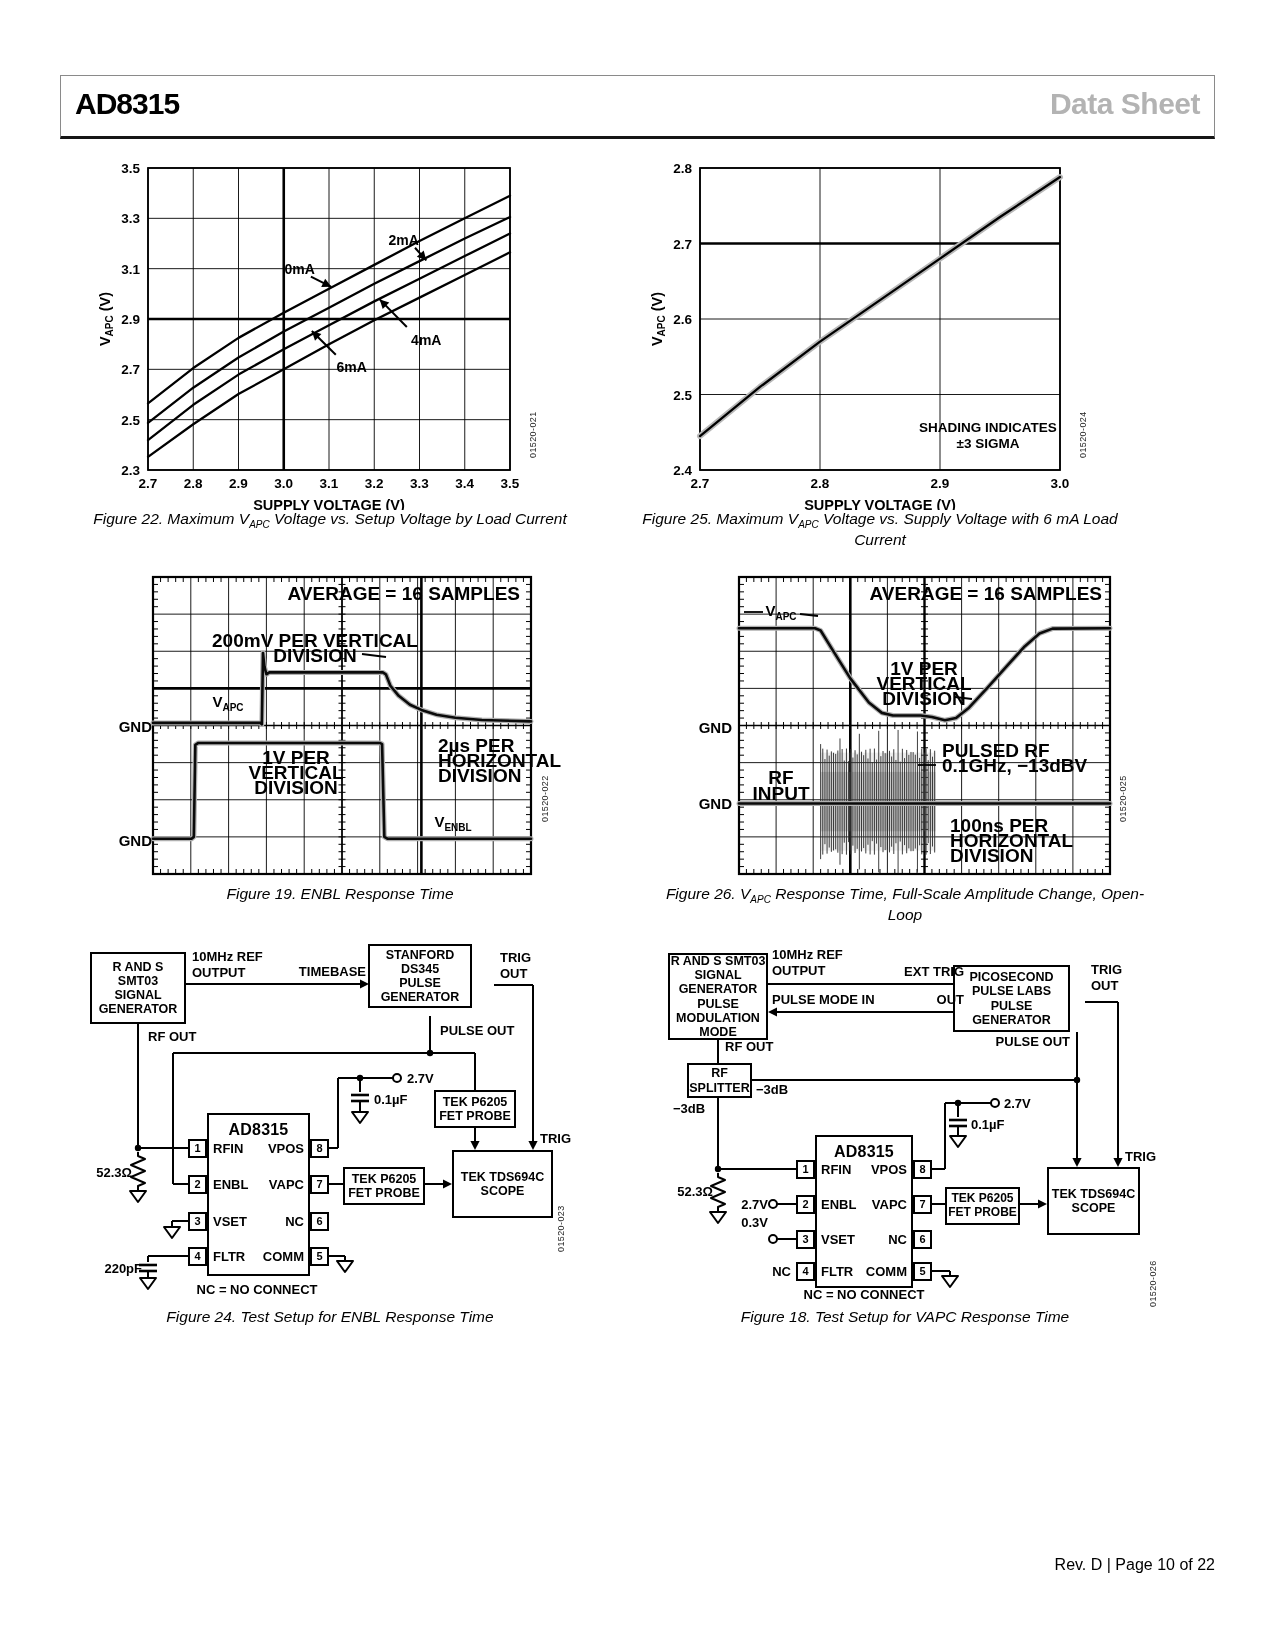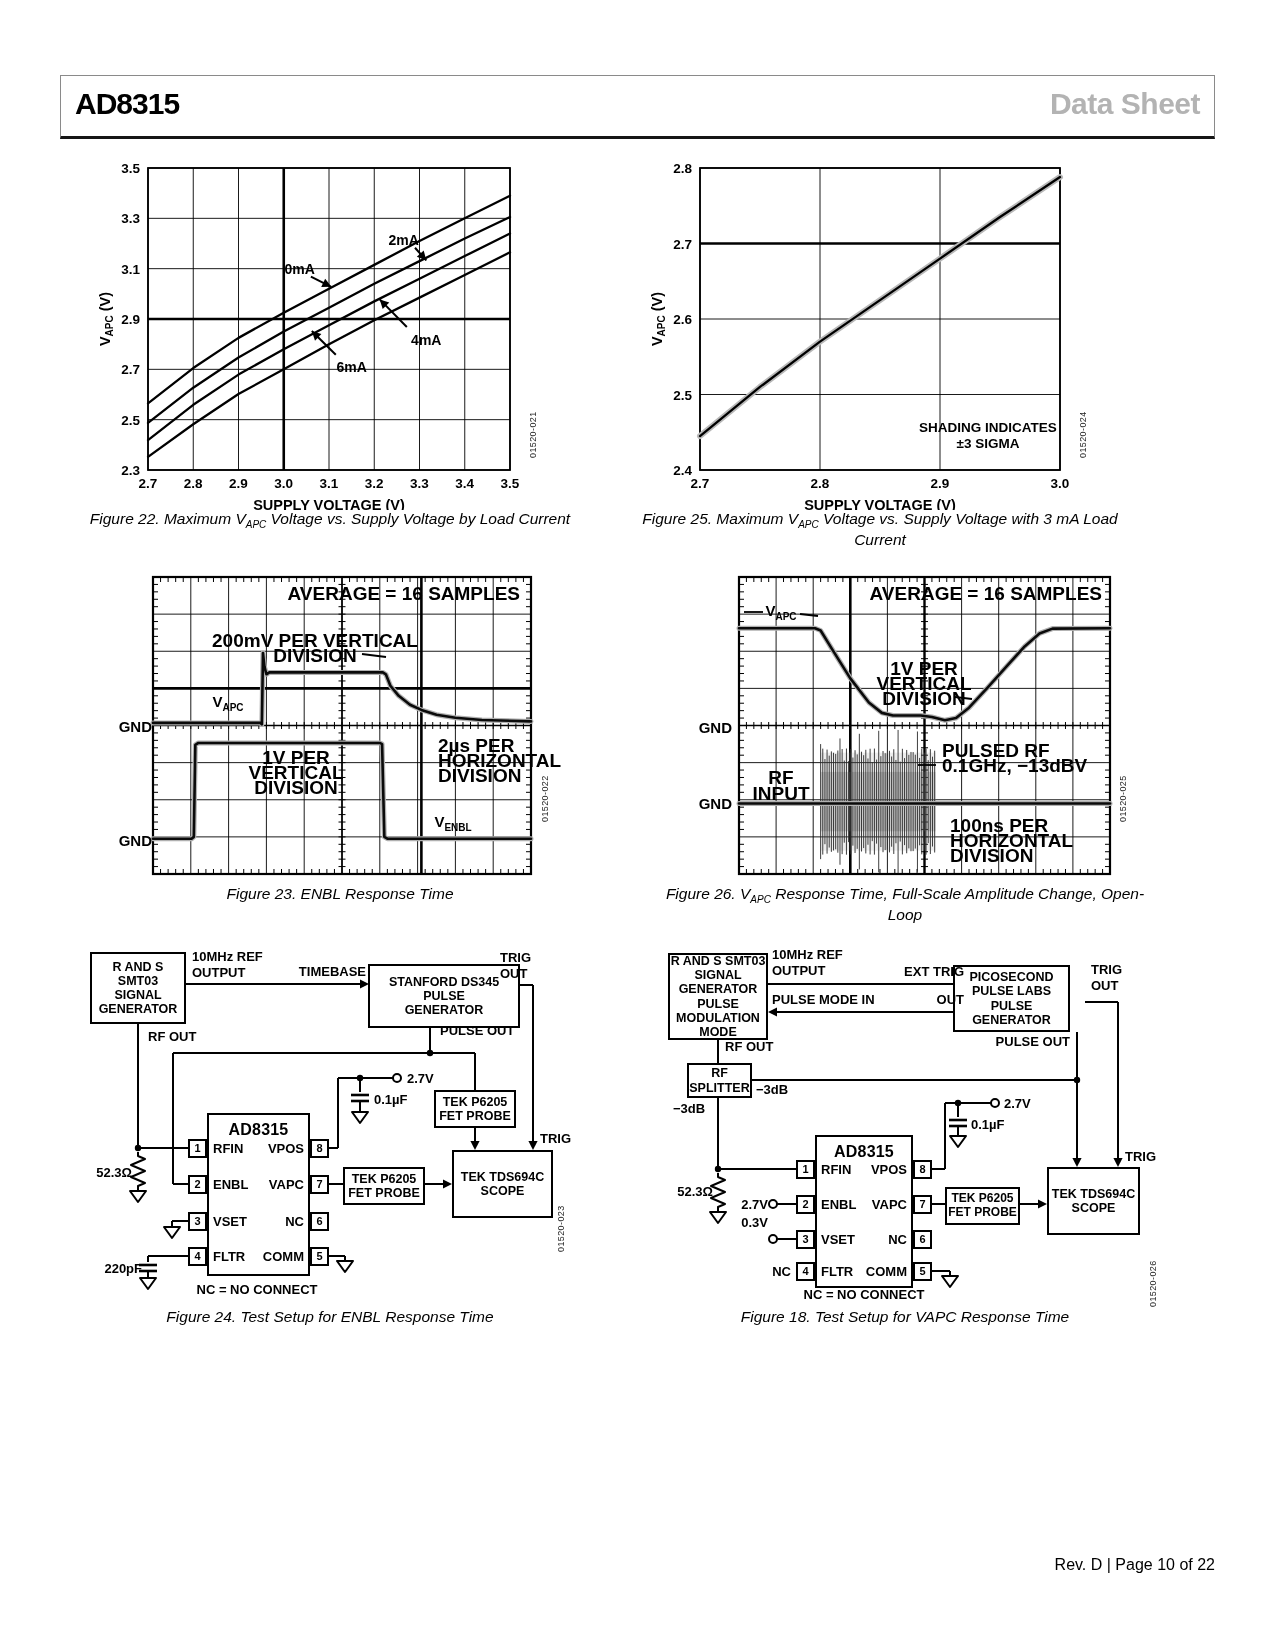--- a/index.html
+++ b/index.html
@@ -87,21 +87,21 @@
       <line x1="334.97499999999997" y1="87.77833333333336" x2="346.28749999999997" y2="100.36166666666665" stroke="#000" stroke-width="2"></line>
       <polygon points="346.3,100.4 343.7,90.6 336.8,96.7" fill="#000"></polygon>
       <text x="346.28749999999997" y="185.39166666666665" font-size="14" font-weight="bold" font-family="&quot;Liberation Sans&quot;,sans-serif" text-anchor="middle" fill="#000">4mA</text>
       <line x1="326.82999999999987" y1="167.05333333333334" x2="299.68000000000006" y2="139.36999999999992" stroke="#000" stroke-width="2"></line>
       <polygon points="299.7,139.4 302.7,149.0 309.3,142.6" fill="#000"></polygon>
       <text x="271.6249999999999" y="211.81666666666663" font-size="14" font-weight="bold" font-family="&quot;Liberation Sans&quot;,sans-serif" text-anchor="middle" fill="#000">6mA</text>
       <line x1="255.78750000000005" y1="194.73666666666665" x2="231.8049999999999" y2="171.08" stroke="#000" stroke-width="2"></line>
       <polygon points="231.8,171.1 235.0,180.7 241.4,174.1" fill="#000"></polygon>
     </svg>
 </div>
-<div class="cap" style="left:85px;top:510px;width:490px"><span>Figure 22. Maximum V</span><sub class="csb">APC</sub><span> Voltage vs. Supply Voltage by Load Current</span></div>
+<div class="cap" style="left:85px;top:510px;width:490px"><span>Figure 22. Maximum V</span><sub class="csb">APC</sub><span> Voltage vs. Setup Voltage by Load Current</span></div>
 <div class="wm" style="left:528px;top:458px">01520-021</div>
 
 <div class="fig" style="left:630px;top:160px;width:500px;height:350px">
   <svg id="svg25" width="500" height="350">
       <line x1="70" y1="8" x2="70" y2="310" stroke="#000" stroke-width="0.9"></line>
       <line x1="189.99999999999966" y1="8" x2="189.99999999999966" y2="310" stroke="#000" stroke-width="0.9"></line>
       <line x1="309.99999999999983" y1="8" x2="309.99999999999983" y2="310" stroke="#000" stroke-width="0.9"></line>
       <line x1="430" y1="8" x2="430" y2="310" stroke="#000" stroke-width="0.9"></line>
       <line x1="70" y1="310" x2="430" y2="310" stroke="#000" stroke-width="0.9"></line>
       <line x1="70" y1="234.4999999999999" x2="430" y2="234.4999999999999" stroke="#000" stroke-width="0.9"></line>
@@ -119,21 +119,21 @@
       <text x="62" y="88.49999999999974" font-size="13.5" font-weight="bold" font-family="&quot;Liberation Sans&quot;,sans-serif" text-anchor="end" fill="#000">2.7</text>
       <text x="62" y="13" font-size="13.5" font-weight="bold" font-family="&quot;Liberation Sans&quot;,sans-serif" text-anchor="end" fill="#000">2.8</text>
       <text x="250" y="350" font-size="14.5" font-weight="bold" font-family="&quot;Liberation Sans&quot;,sans-serif" text-anchor="middle" fill="#000">SUPPLY VOLTAGE (V)</text>
       <text font-size="14.5" font-weight="bold" text-anchor="middle" fill="#000" font-family="&quot;Liberation Sans&quot;,sans-serif" transform="translate(32,159) rotate(-90)"><tspan>V</tspan><tspan font-size="10" dy="3">APC</tspan><tspan dy="-3"> (V)</tspan></text>
       <polyline points="70.00,276.03 130.00,226.95 190.00,181.65 250.00,140.12 310.00,98.60 370.00,57.07 430.00,17.06" fill="none" stroke="#b8b8b8" stroke-width="6" stroke-linejoin="round" stroke-linecap="round"></polyline>
       <polyline points="70.00,276.03 130.00,226.95 190.00,181.65 250.00,140.12 310.00,98.60 370.00,57.07 430.00,17.06" fill="none" stroke="#000" stroke-width="2.3" stroke-linejoin="round" stroke-linecap="round"></polyline>
       <text x="358" y="272" font-size="13.5" font-weight="bold" font-family="&quot;Liberation Sans&quot;,sans-serif" text-anchor="middle" fill="#000">SHADING INDICATES</text>
       <text x="358" y="288" font-size="13.5" font-weight="bold" font-family="&quot;Liberation Sans&quot;,sans-serif" text-anchor="middle" fill="#000">±3 SIGMA</text>
     </svg>
 </div>
-<div class="cap" style="left:630px;top:510px;width:500px"><span>Figure 25. Maximum V</span><sub class="csb">APC</sub><span> Voltage vs. Supply Voltage with 3 mA Load Current</span></div>
+<div class="cap" style="left:630px;top:510px;width:500px"><span>Figure 25. Maximum V</span><sub class="csb">APC</sub><span> Voltage vs. Supply Voltage with 6 mA Load Current</span></div>
 <div class="wm" style="left:1078px;top:458px">01520-024</div>
 
 <div class="fig" style="left:110px;top:545px;width:480px;height:340px">
   <svg id="svg23" width="480" height="340">
       <line x1="80.8" y1="32" x2="80.8" y2="329" stroke="#000" stroke-width="0.9"></line>
       <line x1="118.6" y1="32" x2="118.6" y2="329" stroke="#000" stroke-width="0.9"></line>
       <line x1="156.39999999999998" y1="32" x2="156.39999999999998" y2="329" stroke="#000" stroke-width="0.9"></line>
       <line x1="194.2" y1="32" x2="194.2" y2="329" stroke="#000" stroke-width="0.9"></line>
       <line x1="232" y1="32" x2="232" y2="329" stroke="#000" stroke-width="0.9"></line>
       <line x1="269.79999999999995" y1="32" x2="269.79999999999995" y2="329" stroke="#000" stroke-width="0.9"></line>
@@ -398,21 +398,21 @@
   <div class="so b15 rt" style="left:42px;top:181px">GND</div>
   <div class="so b14 ctr" style="left:186px;top:212px">1V PER</div>
   <div class="so b14 ctr" style="left:186px;top:227px">VERTICAL</div>
   <div class="so b14 ctr" style="left:186px;top:242px">DIVISION</div>
   <div class="so b14 lt" style="left:328px;top:200px">2µs PER</div>
   <div class="so b14 lt" style="left:328px;top:215px">HORIZONTAL</div>
   <div class="so b14 lt" style="left:328px;top:230px">DIVISION</div>
   <div class="so b15 ctr" style="left:343px;top:278px"><span>V</span><sub class="sb">ENBL</sub></div>
   <div class="so b15 rt" style="left:42px;top:295px">GND</div>
 </div>
-<div class="cap" style="left:110px;top:885px;width:460px"><span>Figure 23. ENBL Response Time</span></div>
+<div class="cap" style="left:110px;top:885px;width:460px"><span>Figure 19. ENBL Response Time</span></div>
 <div class="wm" style="left:540px;top:822px">01520-022</div>
 
 <div class="fig" style="left:660px;top:545px;width:500px;height:340px">
   <svg id="svg26" width="500" height="340">
       <line x1="116.1" y1="32" x2="116.1" y2="329" stroke="#000" stroke-width="0.9"></line>
       <line x1="153.2" y1="32" x2="153.2" y2="329" stroke="#000" stroke-width="0.9"></line>
       <line x1="190.3" y1="32" x2="190.3" y2="329" stroke="#000" stroke-width="0.9"></line>
       <line x1="227.4" y1="32" x2="227.4" y2="329" stroke="#000" stroke-width="0.9"></line>
       <line x1="264.5" y1="32" x2="264.5" y2="329" stroke="#000" stroke-width="0.9"></line>
       <line x1="301.6" y1="32" x2="301.6" y2="329" stroke="#000" stroke-width="0.9"></line>
@@ -788,21 +788,21 @@
       <line x1="59" y1="331" x2="77" y2="331" stroke="#000" stroke-width="2.6"></line>
       <line x1="68" y1="331" x2="68" y2="338" stroke="#000" stroke-width="2"></line>
       <path d="M60 338 L76 338 L68 349 Z" fill="#fff" stroke="#000" stroke-width="2" stroke-linejoin="round"></path>
       <line x1="249" y1="316" x2="265" y2="316" stroke="#000" stroke-width="2"></line>
       <line x1="265" y1="316" x2="265" y2="321" stroke="#000" stroke-width="2"></line>
       <path d="M257 321 L273 321 L265 332 Z" fill="#fff" stroke="#000" stroke-width="2" stroke-linejoin="round"></path>
     </svg>
   <div class="cbox" style="left:10px;top:12px;width:96px;height:72px">
       <div>R AND S<br>SMT03<br>SIGNAL<br>GENERATOR</div>
     </div>
-  <div class="cbox" style="left:288px;top:24px;width:152px;height:64px">
+  <div class="cbox" style="left:288px;top:4px;width:104px;height:64px">
       <div>STANFORD DS345<br>PULSE<br>GENERATOR</div>
     </div>
   <div class="cbox" style="left:354px;top:150px;width:82px;height:38px">
       <div>TEK P6205<br>FET PROBE</div>
     </div>
   <div class="cbox" style="left:263px;top:227px;width:82px;height:38px">
       <div>TEK P6205<br>FET PROBE</div>
     </div>
   <div class="cbox" style="left:372px;top:210px;width:101px;height:68px">
       <div>TEK TDS694C<br>SCOPE</div>

